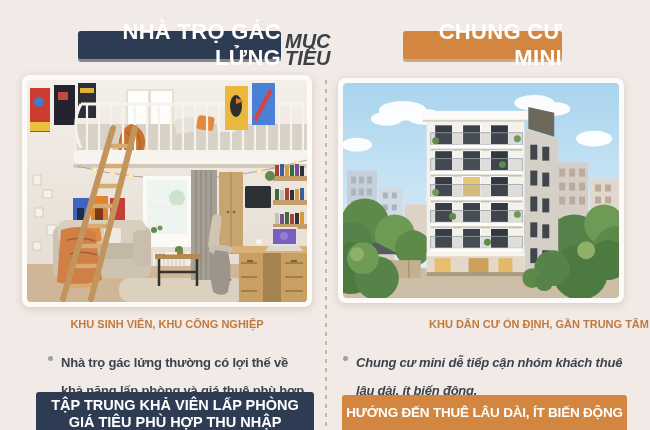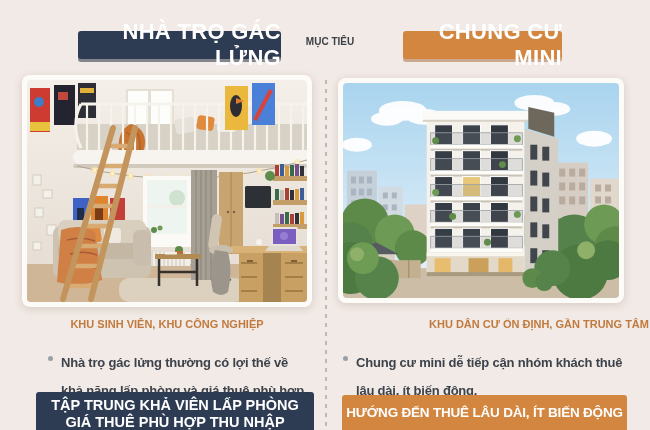--- a/index.html
+++ b/index.html
@@ -2,38 +2,38 @@
 <html style="--bg: #f2eae6; --navy: #2e3c53; --navy_shadow: rgba(24,34,50,0.5); --orange: #d2863f; --orange_shadow: rgba(150,89,36,0.45); --heading: #c07a3e; --text: #3d434b; --dash: #c3b7ac; --frame: #fdfbf8; --bullet_dot: #9aa0a4;"><head>
 <meta charset="utf-8">
 <style>
   html,body{margin:0;padding:0;}
   body{font-family:"Liberation Sans", sans-serif; background:#888;}
   .canvas{position:relative;width:650px;height:430px;overflow:hidden;background:var(--bg);}
   .badge{position:absolute;display:flex;align-items:center;justify-content:center;
     color:#fff;font-weight:700;font-size:22px;letter-spacing:.3px;border-radius:3px;height:28px;text-align:right;}
   .badge-left{left:78px;top:31px;width:203px;background:var(--navy);box-shadow:0 3px 0 var(--navy_shadow);}
   .badge-right{left:403px;top:31px;width:159px;background:var(--orange);box-shadow:0 3px 0 var(--orange_shadow);}
-  .center-label{position:absolute;left:285px;top:33px;width:90px;text-align:center;
-    font-weight:700;font-size:10px;line-height:17px;color:#3a4149;}
+  .center-label{position:absolute;left:285px;top:33px;width:90px;
+    font-weight:700;font-size:20px;line-height:17px;color:#3a4149;font-style:italic;}
   .divider{position:absolute;left:325px;top:80px;width:2px;height:350px;
     background-image:repeating-linear-gradient(to bottom,var(--dash) 0 4px,transparent 4px 9px);}
   .photo{position:absolute;background:var(--frame);border-radius:8px;padding:5px;
     box-shadow:0 2px 8px rgba(90,60,40,.18);}
   .photo svg{display:block;width:100%;height:100%;border-radius:4px;}
   .photo-left{left:22px;top:75px;width:280px;height:222px;}
   .photo-right{left:338px;top:78px;width:276px;height:215px;}
   .col-heading{position:absolute;font-weight:700;font-size:11px;color:var(--heading);
     text-align:center;white-space:nowrap;}
   .heading-left{left:22px;top:318px;width:290px;}
   .heading-right{left:352px;top:318px;width:286px;margin-left:44px;}
   .bullet{position:absolute;display:flex;gap:8px;font-size:13px;font-weight:700;
     color:var(--text);line-height:28px;letter-spacing:-.2px;}
   .bullet .dot{flex:0 0 5px;width:5px;height:5px;border-radius:50%;background:var(--bullet_dot);margin-top:7px;}
   .bullet-left{left:48px;top:349px;width:262px;}
-  .bullet-right{left:343px;top:349px;width:283px;}
+  .bullet-right{left:343px;top:349px;width:283px;font-style:italic;}
   .footer-box{position:absolute;color:#fff;font-weight:700;text-align:center;border-radius:3px;}
   .footer-navy{left:36px;top:392px;width:278px;height:52px;background:var(--navy);
     font-size:14.5px;line-height:17px;padding-top:5px;box-sizing:border-box;}
   .footer-orange{left:342px;top:395px;width:285px;height:50px;background:var(--orange);
     font-size:13.5px;letter-spacing:-.2px;padding-top:10px;box-sizing:border-box;white-space:nowrap;}
 </style>
 </head>
 <body>
 
 <div class="canvas">
@@ -416,17 +416,17 @@
     <span class="dot"></span>
     <span>Nhà trọ gác lửng thường có lợi thế về khả năng lấp phòng và giá thuê phù hợp</span>
   </div>
   <div class="bullet bullet-right">
     <span class="dot"></span>
     <span>Chung cư mini dễ tiếp cận nhóm khách thuê lâu dài, ít biến động.</span>
   </div>
 
   <div class="footer-box footer-navy">
     <div>TẬP TRUNG KHẢ VIÊN LẤP PHÒNG</div>
-    <div>GIÁ THUÊ PHÙ HỢP THU NHẬP</div>
+    <div>GIÁ TIÊU PHÙ HỢP THU NHẬP</div>
   </div>
   <div class="footer-box footer-orange">HƯỚNG ĐẾN THUÊ LÂU DÀI, ÍT BIẾN ĐỘNG</div>
 
 </div>
 
 </body></html>

